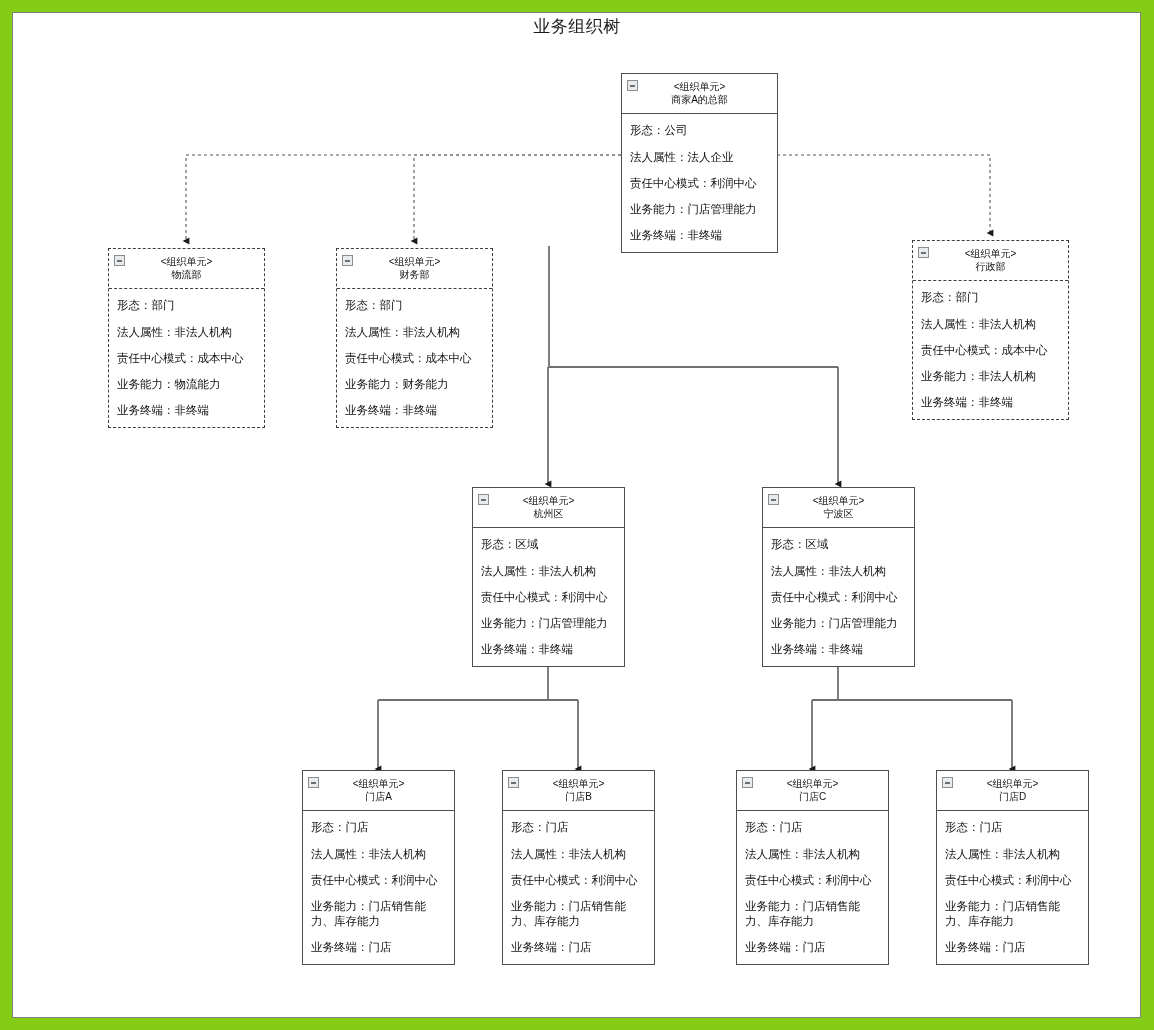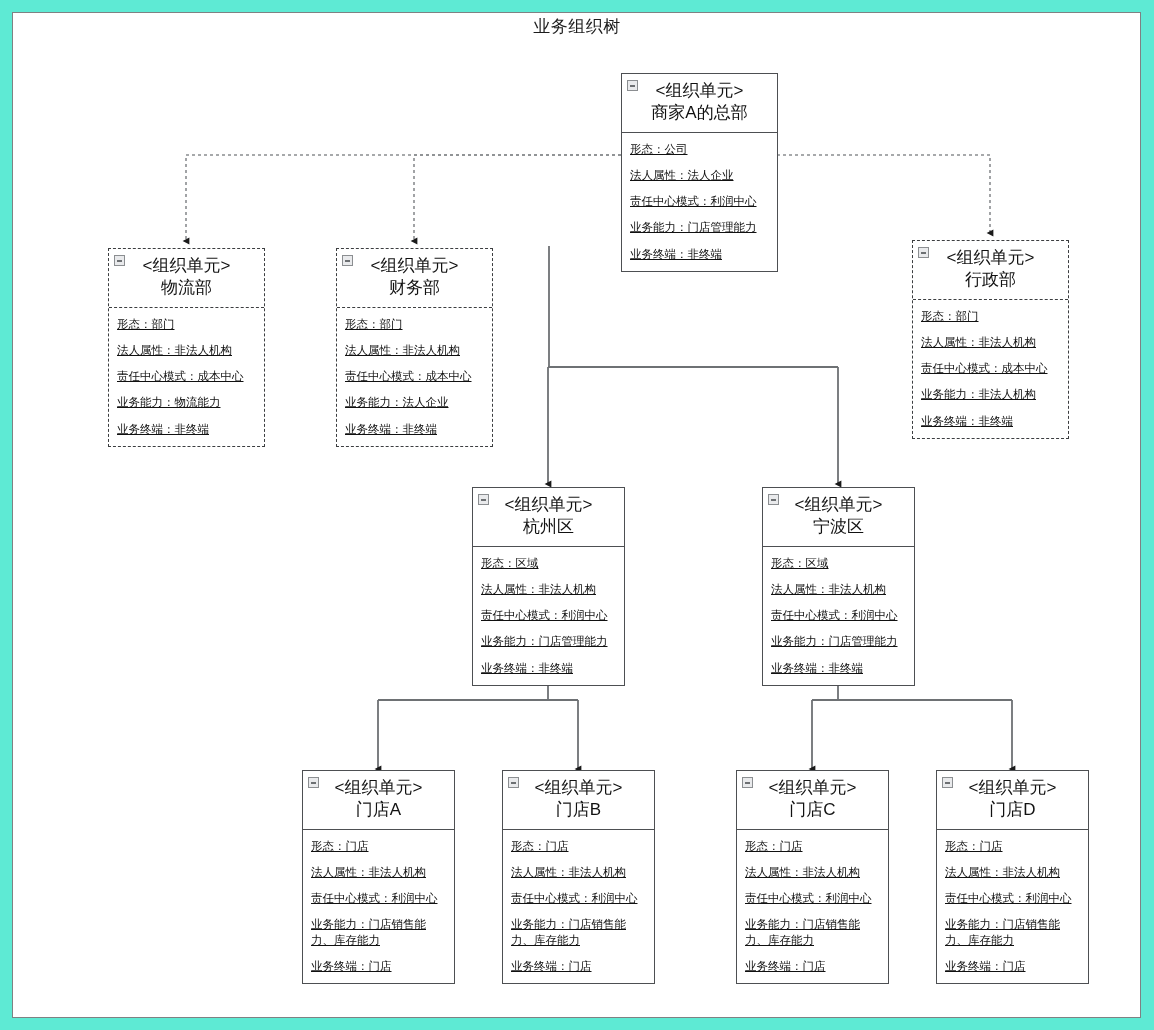--- a/index.html
+++ b/index.html
@@ -10,21 +10,21 @@
   }
   body {
     font-family: "Liberation Sans", "DejaVu Sans", sans-serif;
     color: #000000;
     -webkit-font-smoothing: antialiased;
   }
   #canvas {
     position: relative;
     width: 1154px;
     height: 1030px;
-    background: #5eead4;
+    background: #84cc16;
     overflow: hidden;
   }
   
   #page-frame {
     position: absolute;
     left: 12px;
     top: 12px;
     width: 1129px;
     height: 1006px;
     border: 1.6px solid #7f8183;
@@ -60,21 +60,21 @@
   }
   .node.dashed {
     border: 1.4px dashed #3c3e40;
   }
   .node-header {
     position: relative;
     box-sizing: border-box;
     padding: 6px 4px 7px 4px;
     text-align: center;
     line-height: 1.32;
-    font-size: 17px;
+    font-size: 10px;
     color: #111111;
     border-bottom: 1.4px solid #4d4f52;
   }
   .node.dashed > .node-header {
     border-bottom: 1.4px dashed #3c3e40;
   }
   .node-stereotype {
     display: block;
     white-space: nowrap;
   }
@@ -104,21 +104,20 @@
   .node-body {
     box-sizing: border-box;
     padding: 9px 7px 9px 8px;
   }
   .attr-row {
     font-size: 11.5px;
     line-height: 1.32;
     color: #111111;
     margin-bottom: 11px;
     word-break: break-all;
-    text-decoration: underline;
   }
   .attr-row:last-child {
     margin-bottom: 0;
   }
 </style>
 </head>
 <body>
 
 <div id="canvas">
 
@@ -207,21 +206,21 @@
   <div class="node dashed" style="left:336px; top:248px; width:157px;">
     <div class="node-header">
       <span class="collapse-icon"></span>
       <span class="node-stereotype">&lt;组织单元&gt;</span>
       <span class="node-title">财务部</span>
     </div>
     <div class="node-body">
       <div class="attr-row">形态：部门</div>
       <div class="attr-row">法人属性：非法人机构</div>
       <div class="attr-row">责任中心模式：成本中心</div>
-      <div class="attr-row">业务能力：法人企业</div>
+      <div class="attr-row">业务能力：财务能力</div>
       <div class="attr-row">业务终端：非终端</div>
     </div>
   </div>
 
   <div class="node dashed" style="left:912px; top:240px; width:157px;">
     <div class="node-header">
       <span class="collapse-icon"></span>
       <span class="node-stereotype">&lt;组织单元&gt;</span>
       <span class="node-title">行政部</span>
     </div>

